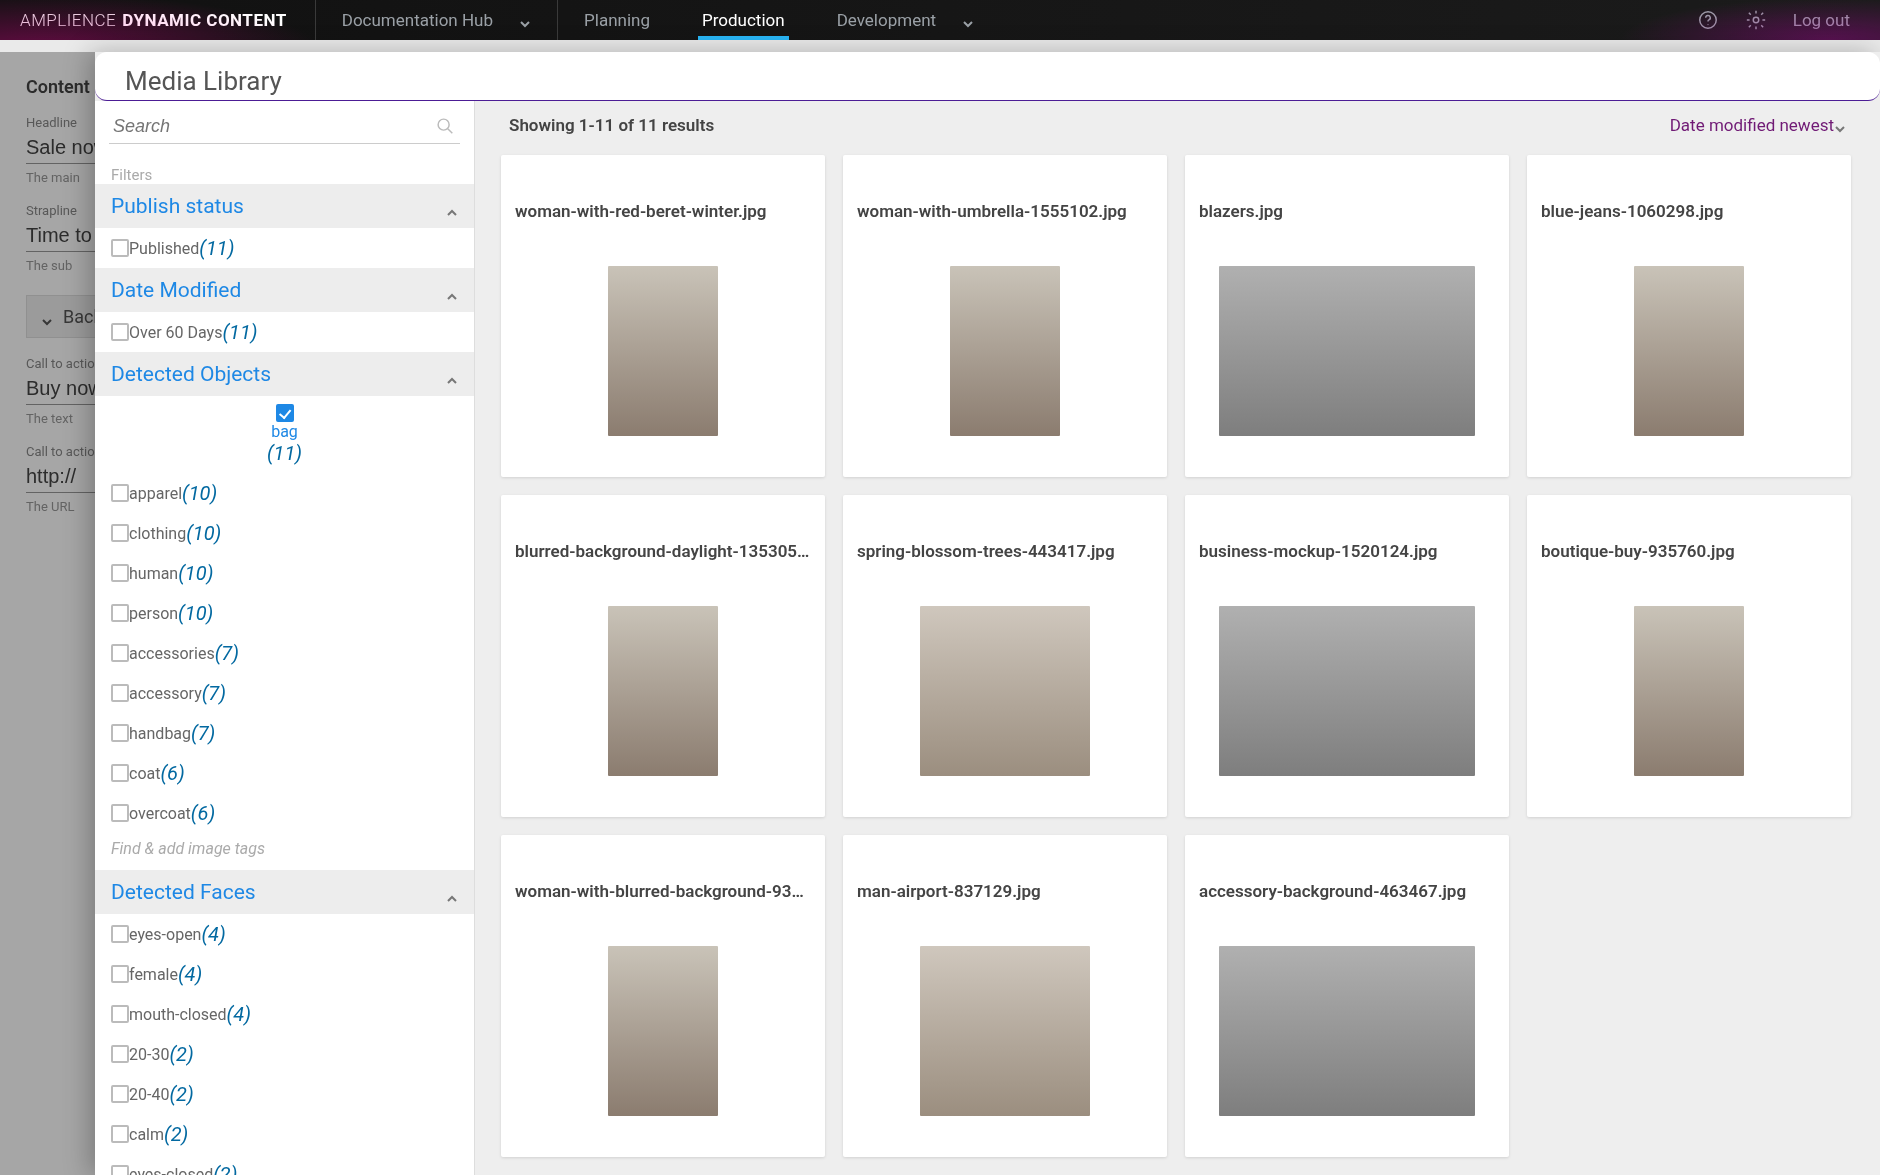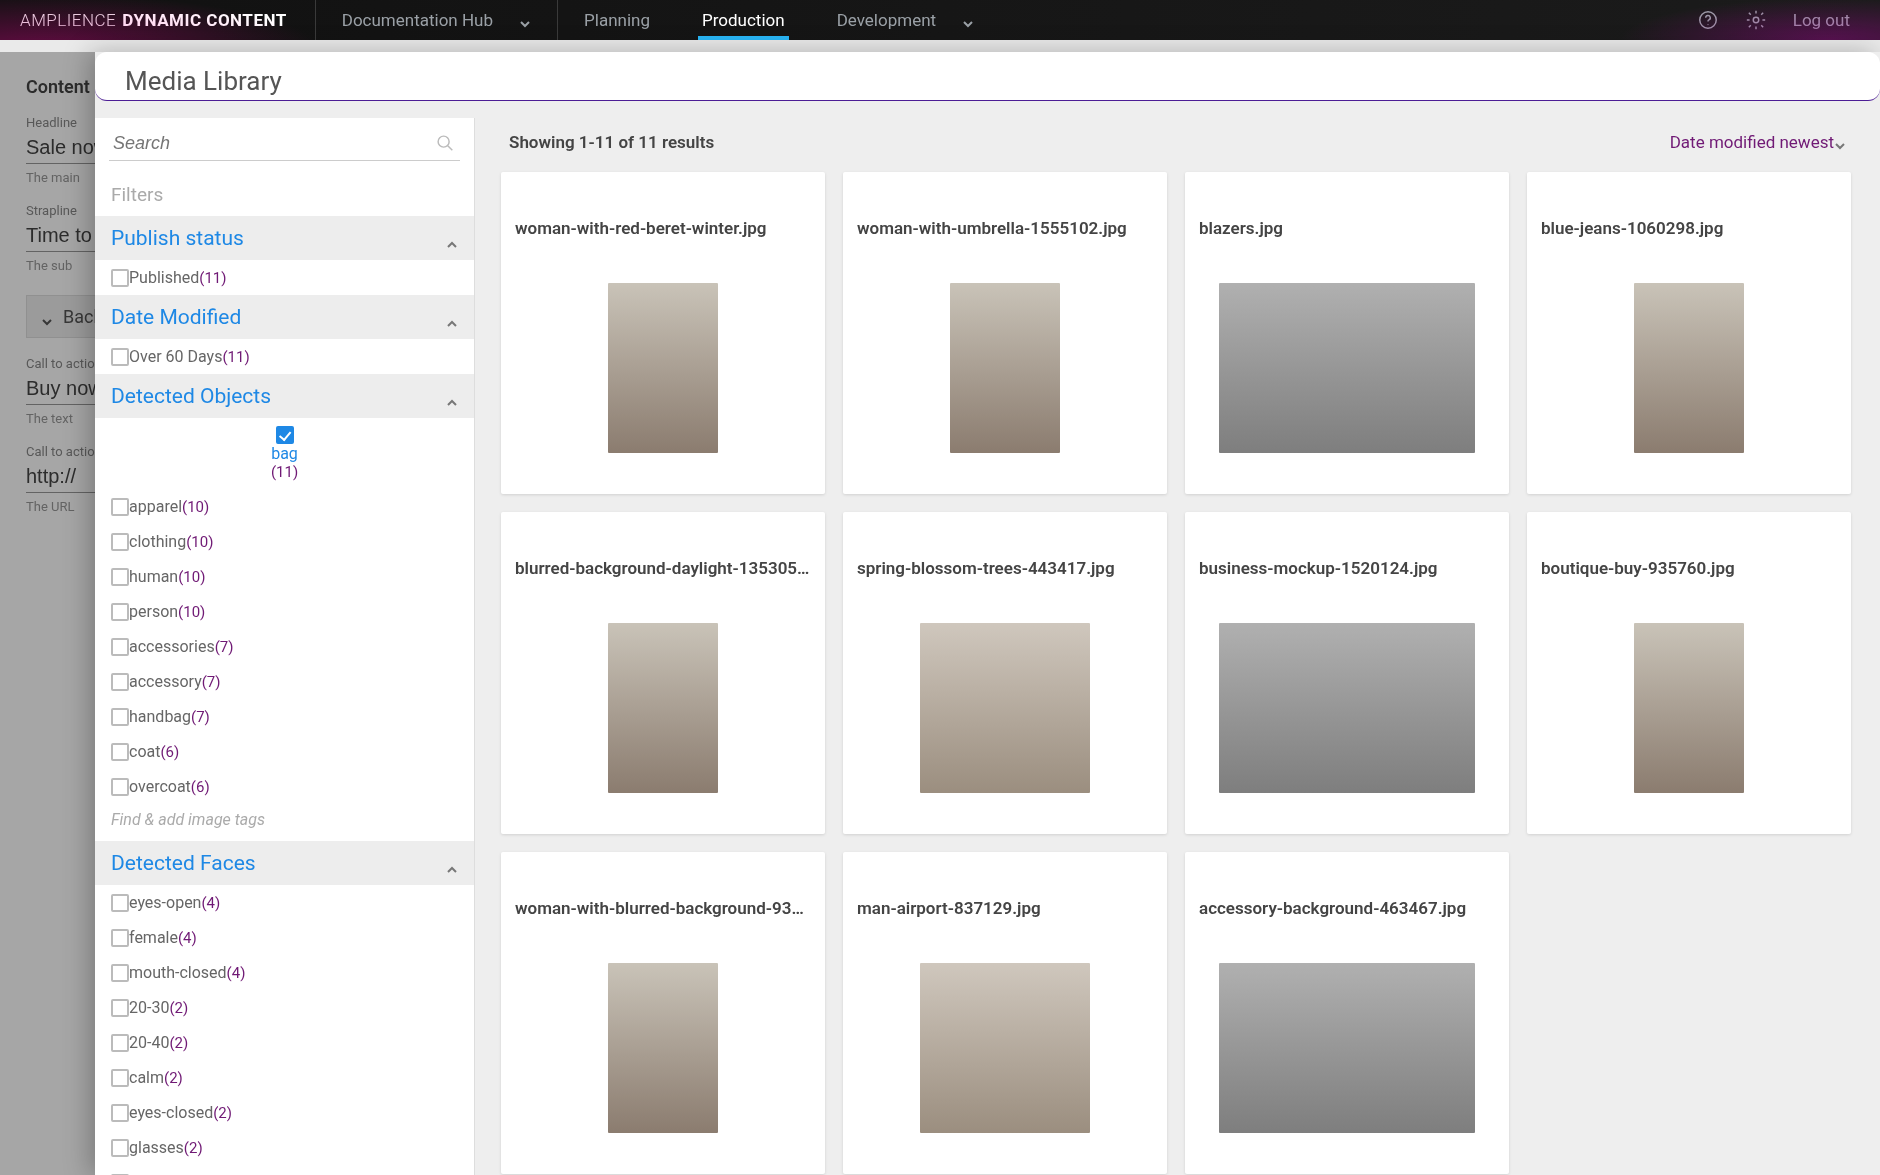--- a/index.html
+++ b/index.html
@@ -94,50 +94,50 @@
   display:flex; flex-direction:column;
   box-shadow: -6px 0 24px rgba(0,0,0,.25);
 }
 .modal-header {
   background:#fff; padding: 14px 30px 4px;
   border-bottom:1px solid #4c1d95;
   border-radius:12px;
 }
 .modal-title { font-size:26px; font-weight:400; color:#555; }
 
-.modal-body { flex:1; display:flex; overflow:hidden;margin-top:17px; }
+.modal-body { flex:1; display:flex; overflow:hidden; }
 
 
 .sidebar {
   width: 380px; background:#fff; border-right:1px solid #ddd;
   display:flex; flex-direction:column;
 }
 .search-wrap {
   display:flex; align-items:center; border-bottom:1px solid #ccc;
   margin: 8px 14px 0; padding: 6px 4px;
 }
 .search-wrap input {
   border:none; outline:none; flex:1; font-size:18px; font-style:italic; color:#888;
 }
 .search-wrap .icon svg { stroke:#bbb; }
 
-.filters-title { padding: 22px 16px 10px; font-size:19px; color:#aaa; }
+.filters-title { padding: 22px 16px 0; font-size:15px; color:#aaa; }
 
 .filter-group-head {
   background:#ededed; padding:10px 16px;
   display:flex; align-items:center; justify-content:space-between;
   color:#1e88e5; font-size:21px; cursor:pointer;
 }
 .filter-group-head .chev svg { stroke:#777; }
 
 .check-row {
   display:flex; align-items:center; 
   padding: 8px 16px; font-size:16px; color:#666; cursor:pointer;
 }
-.check-row .count { color:#701a75; font-size:15px; }
+.check-row .count { color:#0369a1; font-size:20px;font-style:italic; }
 .check-row.checked { color:#1e88e5;flex-direction:column; }
 .checkbox {
   width:18px; height:18px; border:2px solid #bbb; border-radius:2px; flex:none;
   display:flex; align-items:center; justify-content:center;
 }
 .check-row.checked .checkbox { background:#1e88e5; border-color:#1e88e5; }
 .check-row.checked .checkbox::after {
   content:''; width:5px; height:9px; border:solid #fff; border-width:0 2px 2px 0;
   transform: rotate(40deg) translateY(-1px);
 }

